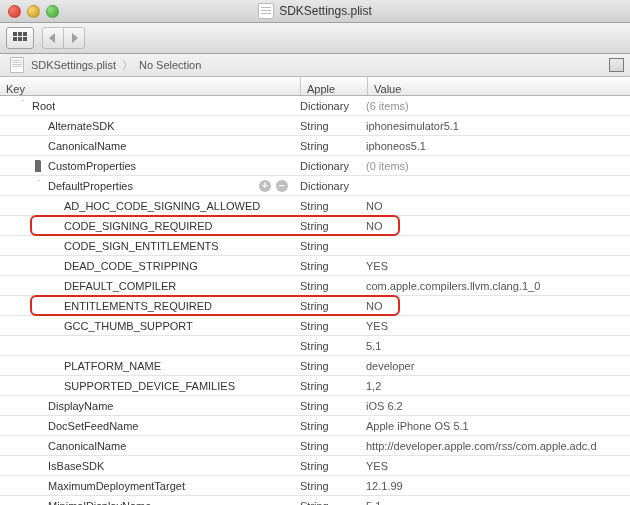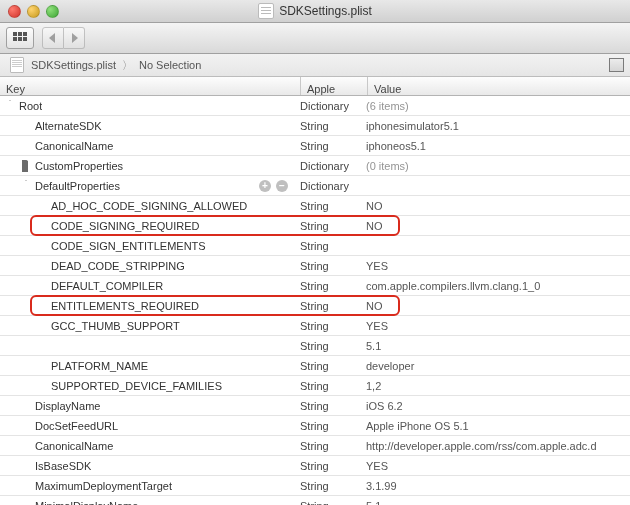--- a/index.html
+++ b/index.html
@@ -24,21 +24,21 @@
 .docicon::after{content:"";position:absolute;left:1px;right:1px;top:2px;height:1px;background:#ccc;box-shadow:0 2px 0 #ccc,0 4px 0 #ccc,0 6px 0 #ccc}
 .boxicon{width:13px;height:12px;border:1px solid #7a7a7a;background:linear-gradient(#ececec,#d6d6d6)}
 .headerrow{height:18px;background:linear-gradient(#fdfdfd,#e9e9e9);border-bottom:1px solid #b3b3b3;display:flex;font-size:11px;color:#444}
 .col{display:flex;align-items:flex-end;border-right:1px solid #c8c8c8;padding-left:6px}
 .col.key{width:294px}
 .col.type{width:60px}
 .col.val{flex:1;border-right:none}
 .body{overflow:hidden}
 .row{height:19px;display:flex;align-items:center;font-size:11px;border-bottom:1px solid #e4e4e4;position:relative}
 .cell{padding-left:6px;overflow:hidden;white-space:nowrap;text-overflow:ellipsis}
-.cell.key{width:294px;display:flex;align-items:center;box-sizing:border-box;padding-left:0}
+.cell.key{width:294px;display:flex;align-items:center;box-sizing:border-box;padding-left:13px}
 .cell.type{width:60px;color:#444}
 .cell.val{flex:1;color:#555}
 .cell.val.dim{color:#949494}
 .disclosure{width:9px;height:9px;margin-right:4px}
 .tri{width:0;height:0}
 .tri.closed{border-top:4px solid transparent;border-bottom:4px solid transparent;border-left:6px solid #6b6b6b}
 .tri.open{border-left:4px solid transparent;border-right:4px solid transparent;border-top:6px solid #6b6b6b}
 .keylabel{color:#333;white-space:nowrap;overflow:hidden;text-overflow:ellipsis}
 .hovericons{display:flex;gap:5px;margin-right:6px;margin-left:auto}
 .hovericons .circ{width:12px;height:12px;border-radius:50%;background:#bfbfbf;display:flex;align-items:center;justify-content:center;color:#fff;font-size:10px;font-weight:bold;line-height:1}
@@ -268,21 +268,21 @@
           <span class="disclosure"></span>
           <span class="keylabel">DisplayName</span>
         </div>
         <div class="cell type">String</div>
         <div class="cell val">iOS 6.2</div>
       </div>
       <div class="row">
         <div class="cell key">
           <span style="display: inline-block; width: 22px;"></span>
           <span class="disclosure"></span>
-          <span class="keylabel">DocSetFeedURL</span>
+          <span class="keylabel">DocSetFeedName</span>
         </div>
         <div class="cell type">String</div>
         <div class="cell val">Apple iPhone OS 5.1</div>
       </div>
       <div class="row">
         <div class="cell key">
           <span style="display: inline-block; width: 22px;"></span>
           <span class="disclosure"></span>
           <span class="keylabel">CanonicalName</span>
         </div>
@@ -298,21 +298,21 @@
         <div class="cell type">String</div>
         <div class="cell val">YES</div>
       </div>
       <div class="row">
         <div class="cell key">
           <span style="display: inline-block; width: 22px;"></span>
           <span class="disclosure"></span>
           <span class="keylabel">MaximumDeploymentTarget</span>
         </div>
         <div class="cell type">String</div>
-        <div class="cell val">3.1.99</div>
+        <div class="cell val">12.1.99</div>
       </div>
       <div class="row">
         <div class="cell key">
           <span style="display: inline-block; width: 22px;"></span>
           <span class="disclosure"></span>
           <span class="keylabel">MinimalDisplayName</span>
         </div>
         <div class="cell type">String</div>
         <div class="cell val">5.1</div>
       </div>

